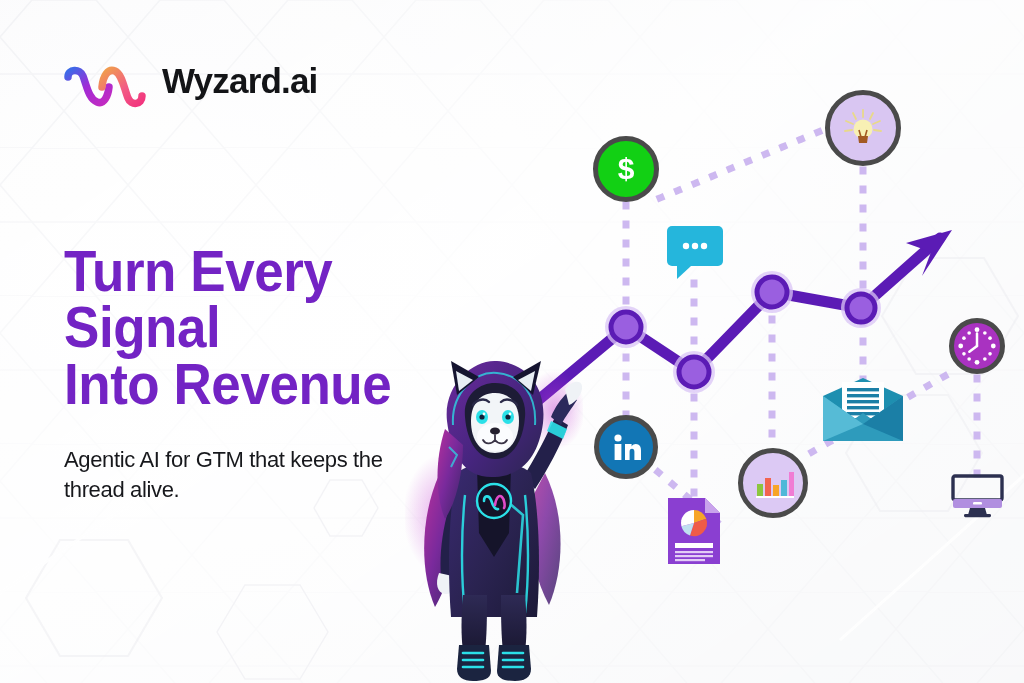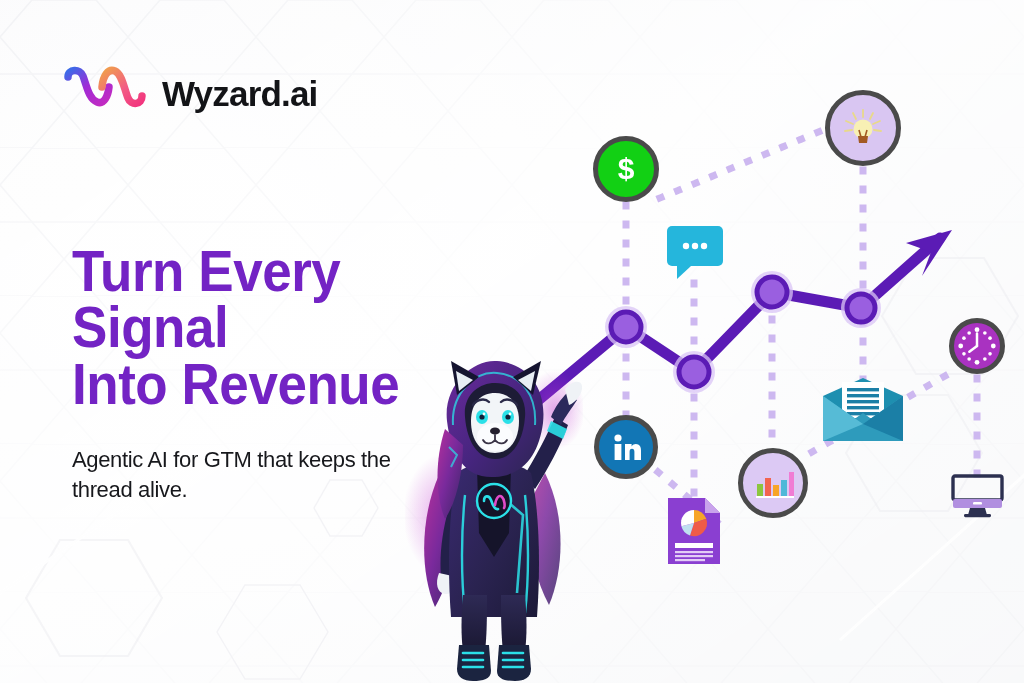--- a/index.html
+++ b/index.html
@@ -18,31 +18,31 @@
       linear-gradient(135deg,#fafafb 0%,#ffffff 40%,#f7f8fa 100%);
     overflow:hidden;
   }
 
   
   .bg-hex { position:absolute; inset:0; z-index:0; pointer-events:none; }
 
   
   .logo-wrap {
     position:absolute; left:62px; top:63px;
-    display:flex; align-items:flex-end; gap:14px; z-index:6;
+    display:flex; align-items:flex-start; gap:14px; z-index:6;
   }
   .logo-mark { width:86px; height:48px; display:block; }
   .logo-text {
     font-size:35px; font-weight:700; color:#131417;
     letter-spacing:-0.8px; line-height:1;
     font-family:"Liberation Sans", sans-serif;
   }
 
   
-  .copy { position:absolute; left:72px; top:243px; width:470px; z-index:6; }
+  .copy { position:absolute; left:64px; top:243px; width:470px; z-index:6; }
   .headline {
     font-family:"Liberation Sans Narrow","Liberation Sans",sans-serif;
     font-weight:700;
     font-size:57px;
     line-height:0.99;
     color:#7323C4;
     letter-spacing:-0.5px;
     transform:scaleX(0.93);
     transform-origin:left top;
     white-space:pre-line;

